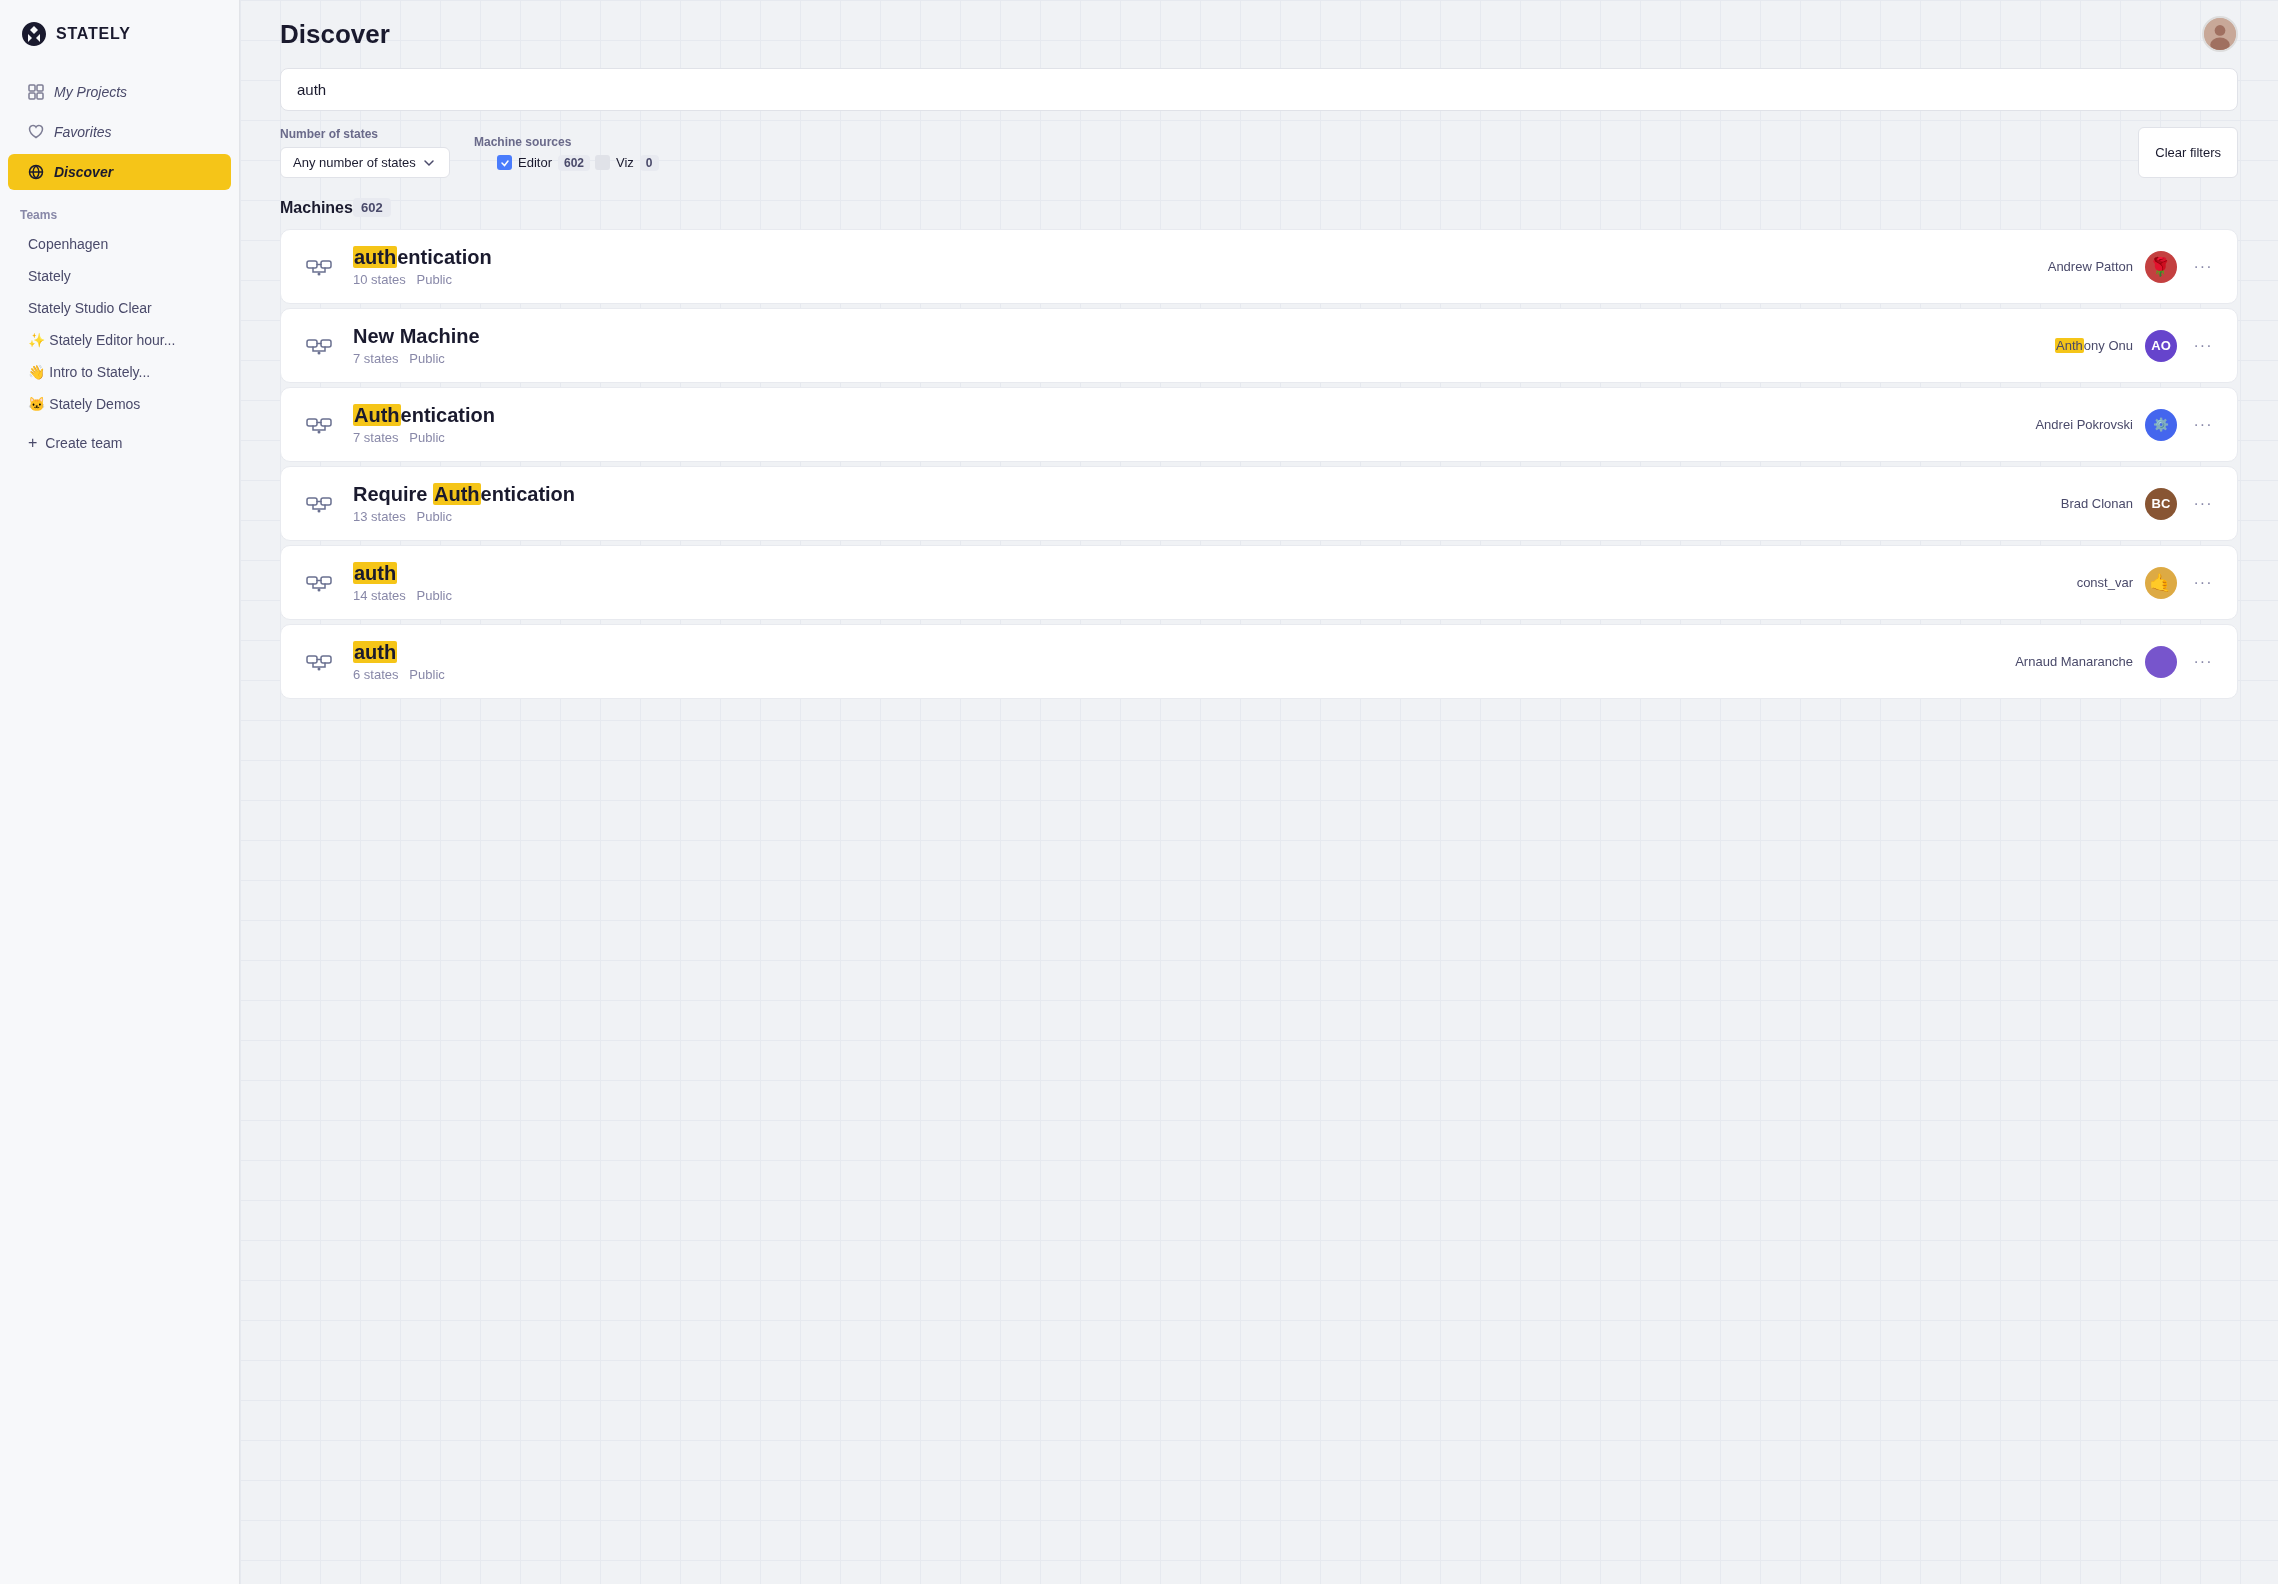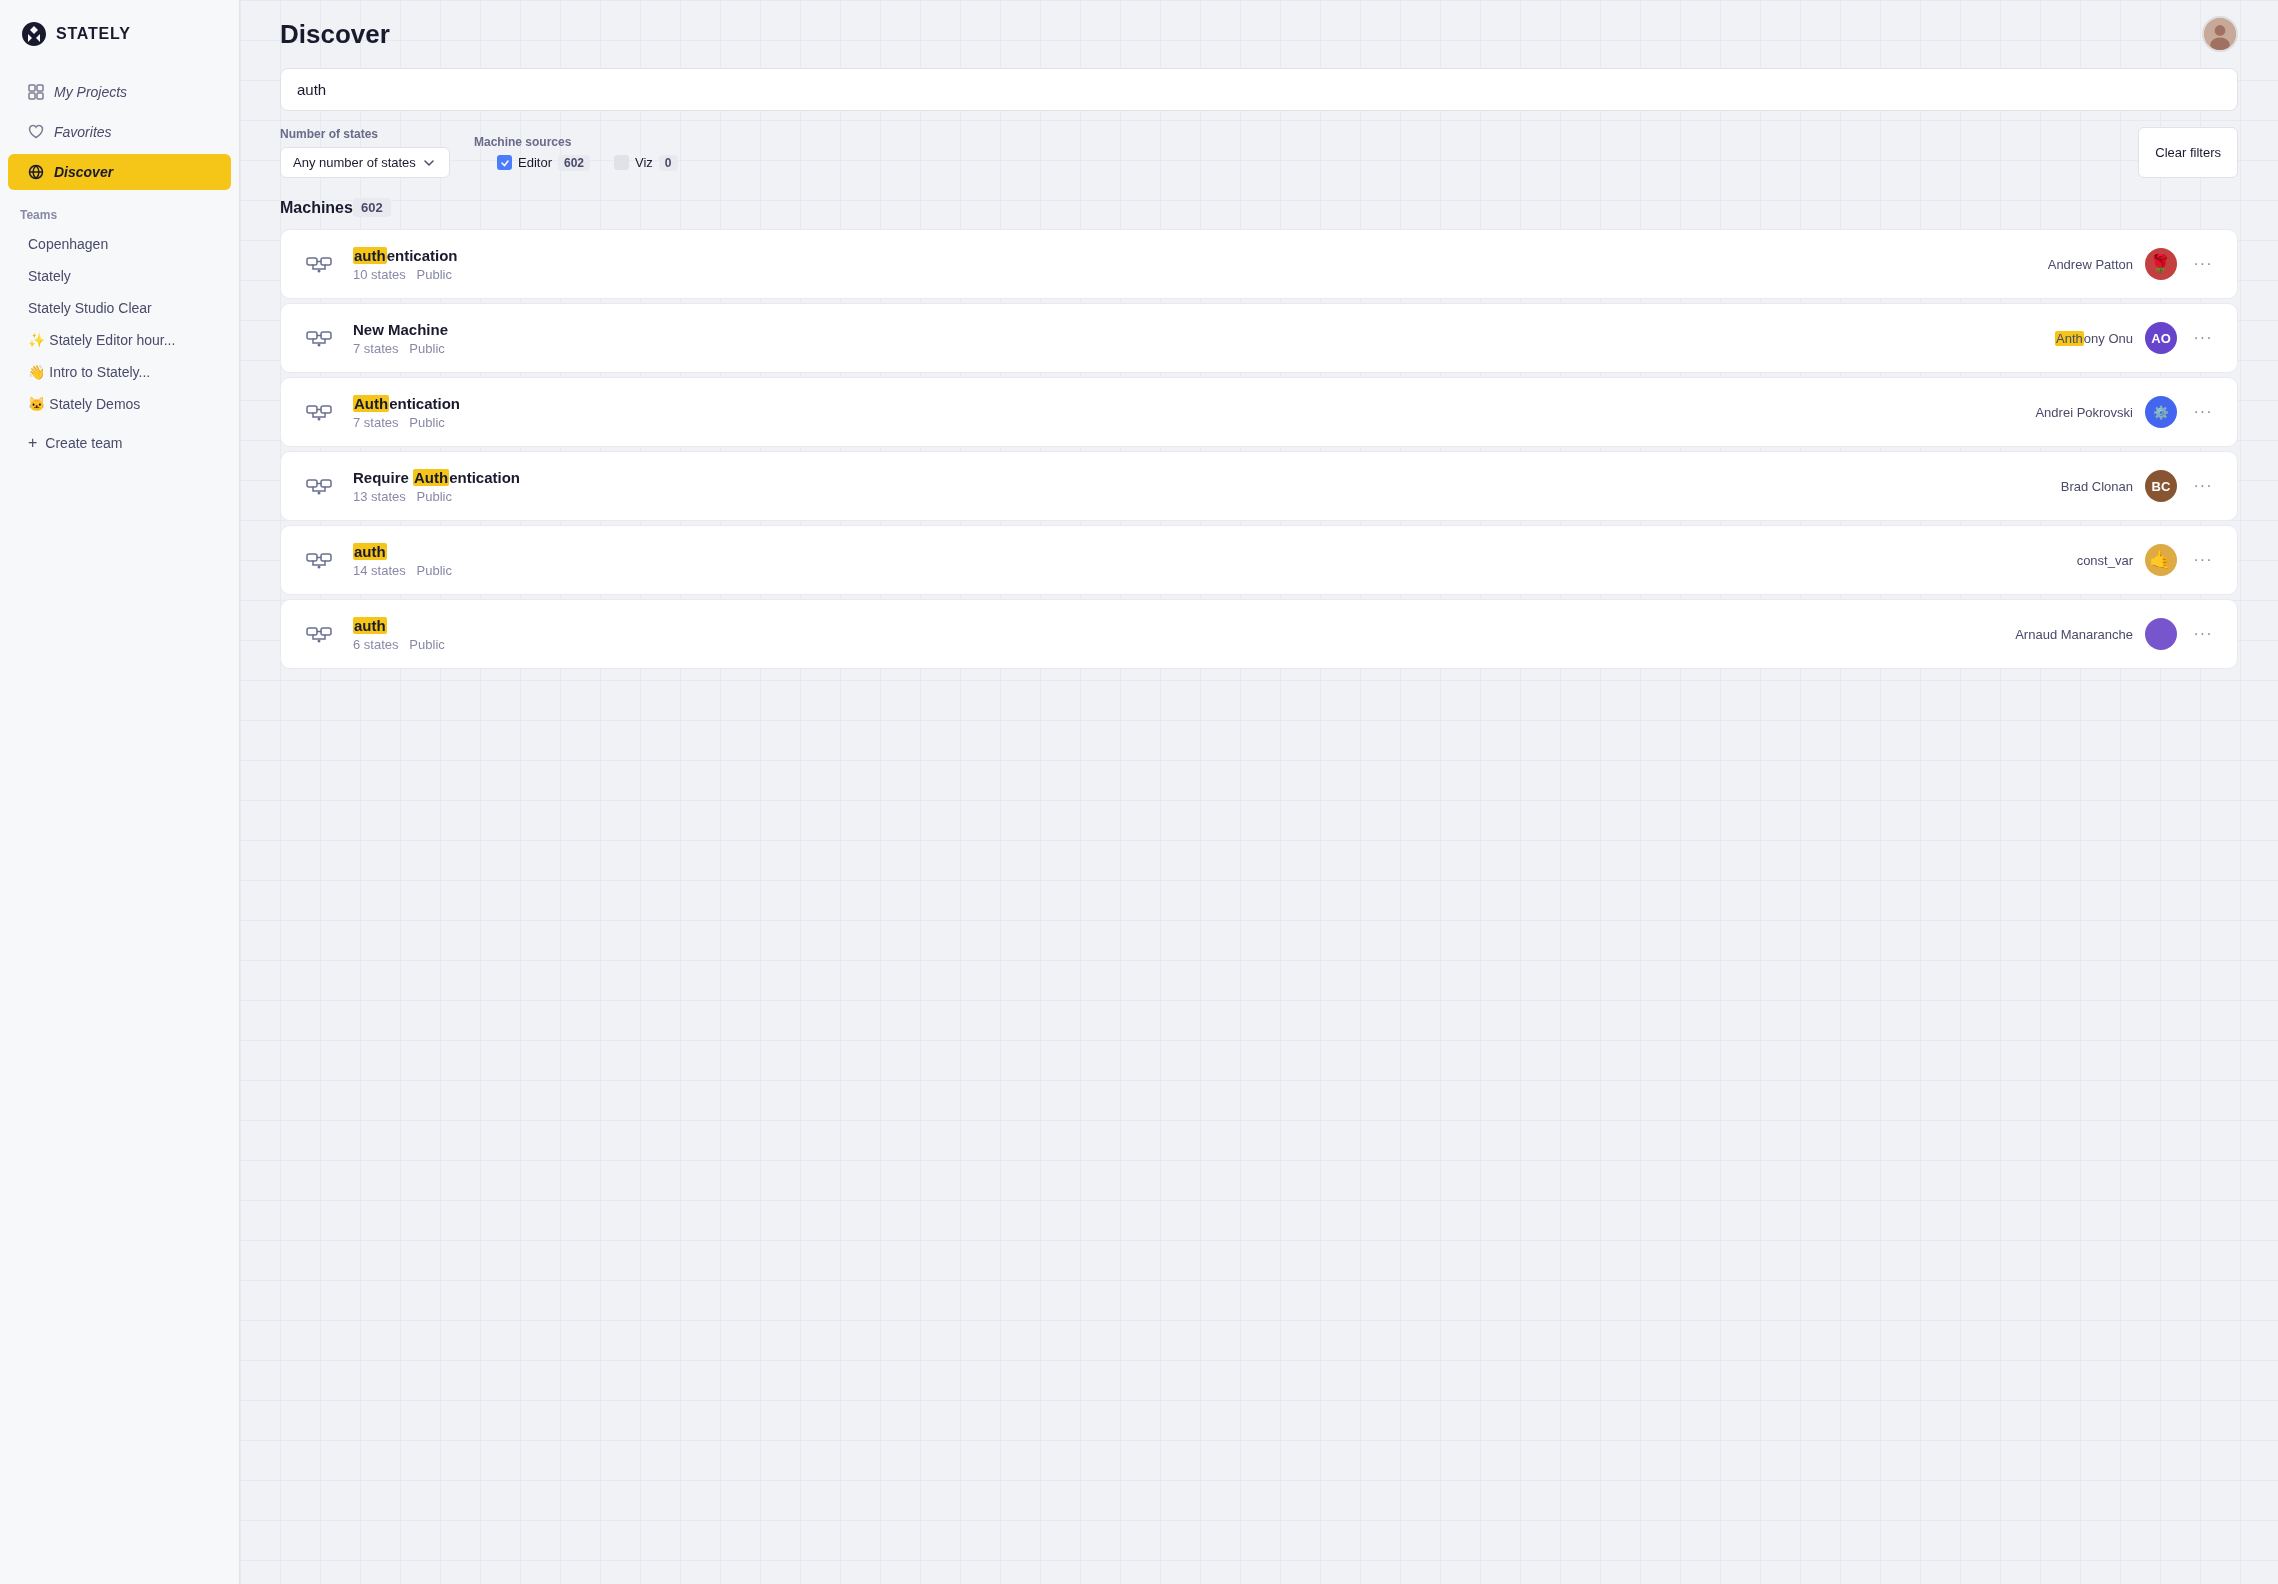--- a/index.html
+++ b/index.html
@@ -211,21 +211,21 @@
       padding: 7px 12px;
       font-size: 13px;
       color: #1a1a2e;
       cursor: pointer;
       min-width: 170px;
     }
 
     .sources-options {
       display: flex;
       align-items: center;
-      gap: 24px;
+      gap: 5px;
       padding-left: 23px;
     }
 
     .source-option {
       display: flex;
       align-items: center;
       gap: 6px;
       font-size: 13px;
       color: #1a1a2e;
       cursor: pointer;
@@ -312,21 +312,21 @@
       display: flex;
       align-items: center;
       justify-content: center;
     }
 
     .machine-info {
       flex: 1;
     }
 
     .machine-name {
-      font-size: 15px;
+      font-size: 20px;
       font-weight: 600;
       color: #1a1a2e;
       margin-bottom: 3px;
     }
 
     .machine-meta {
       font-size: 13px;
       color: #8888a8;
     }
 

